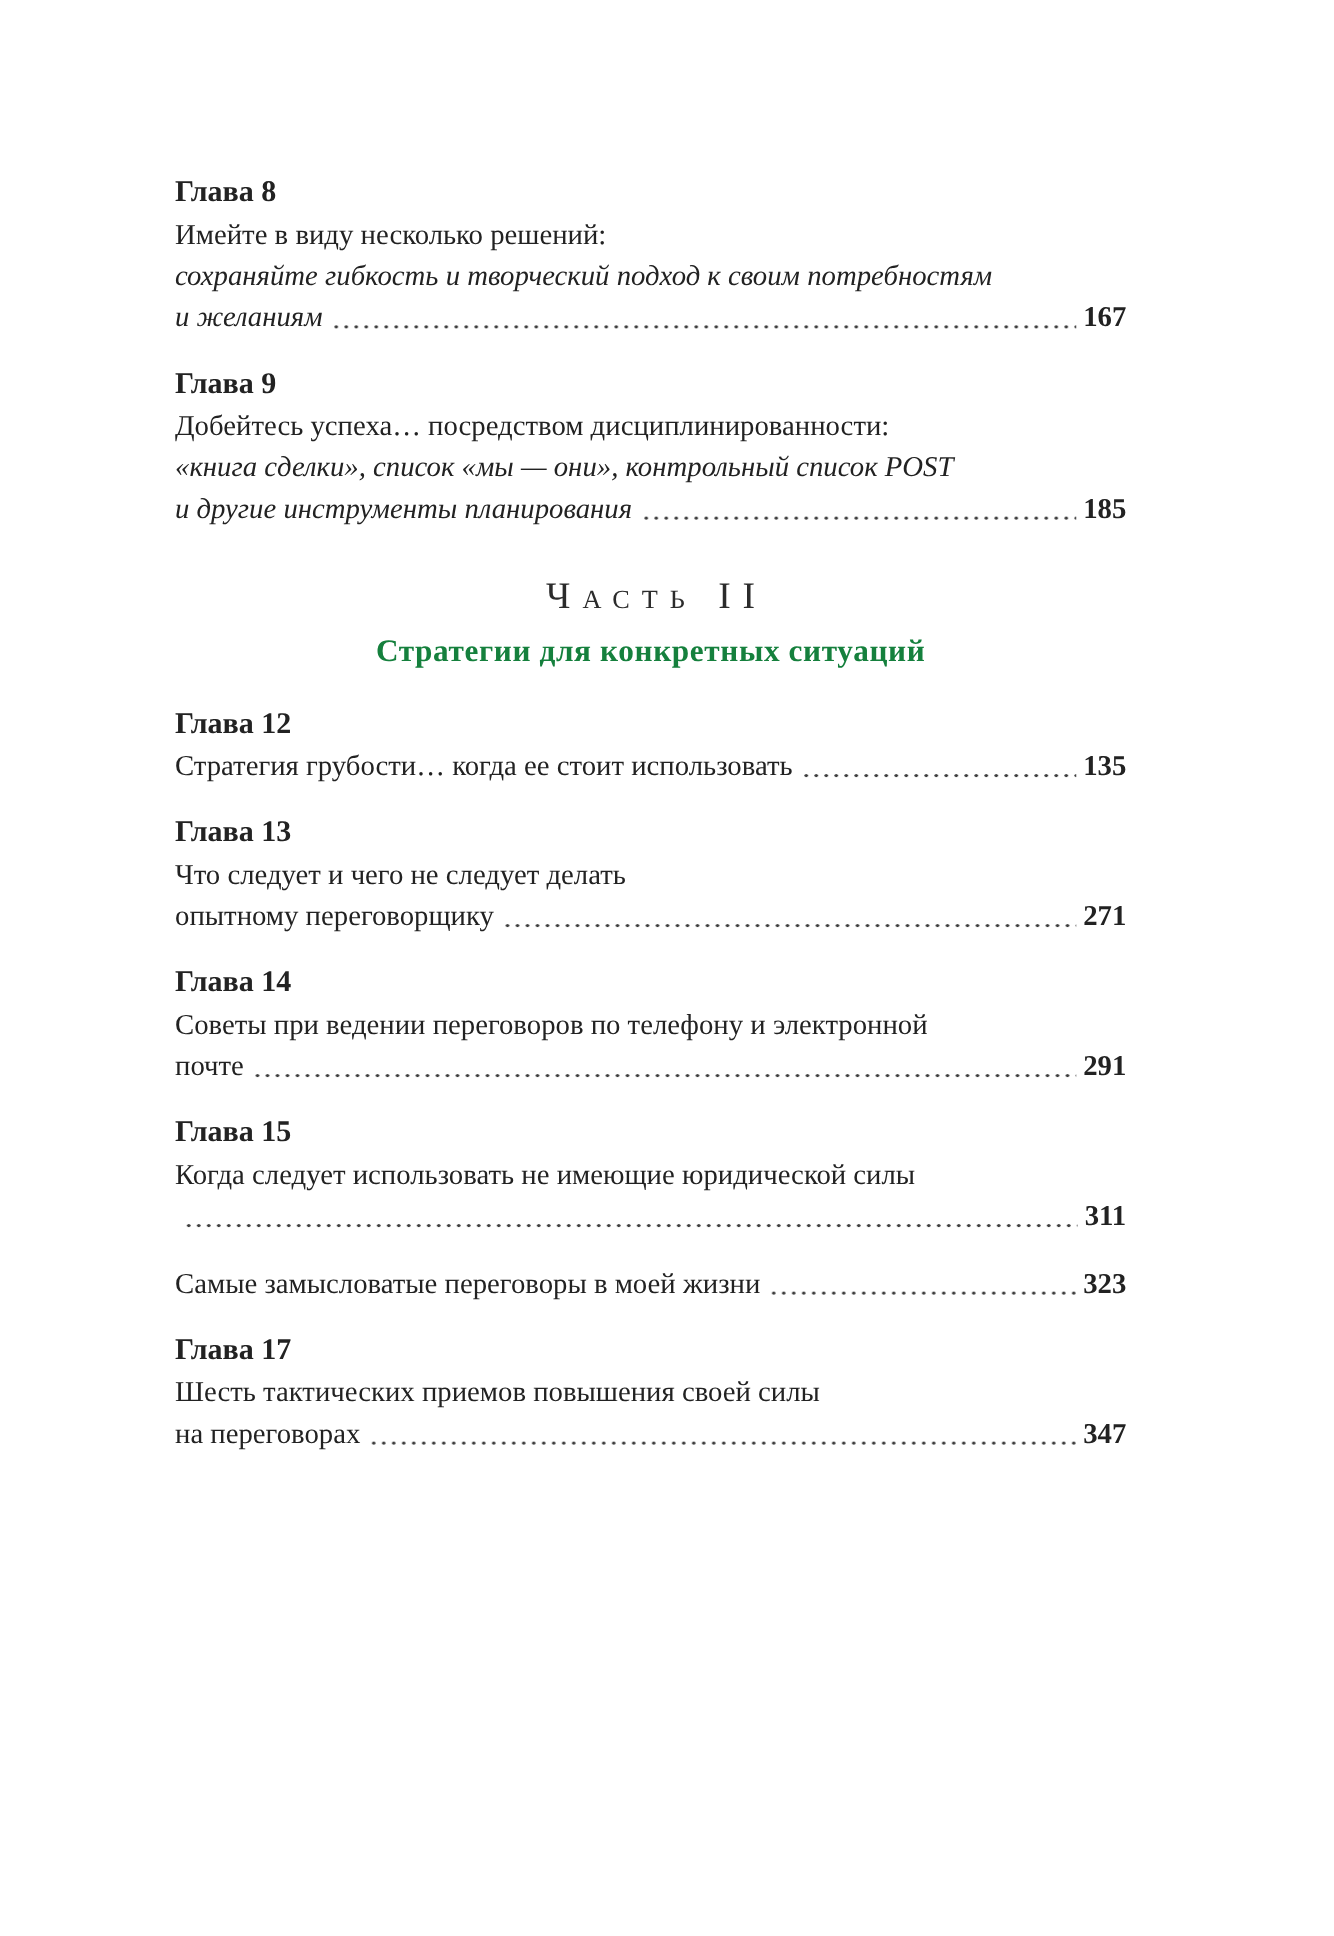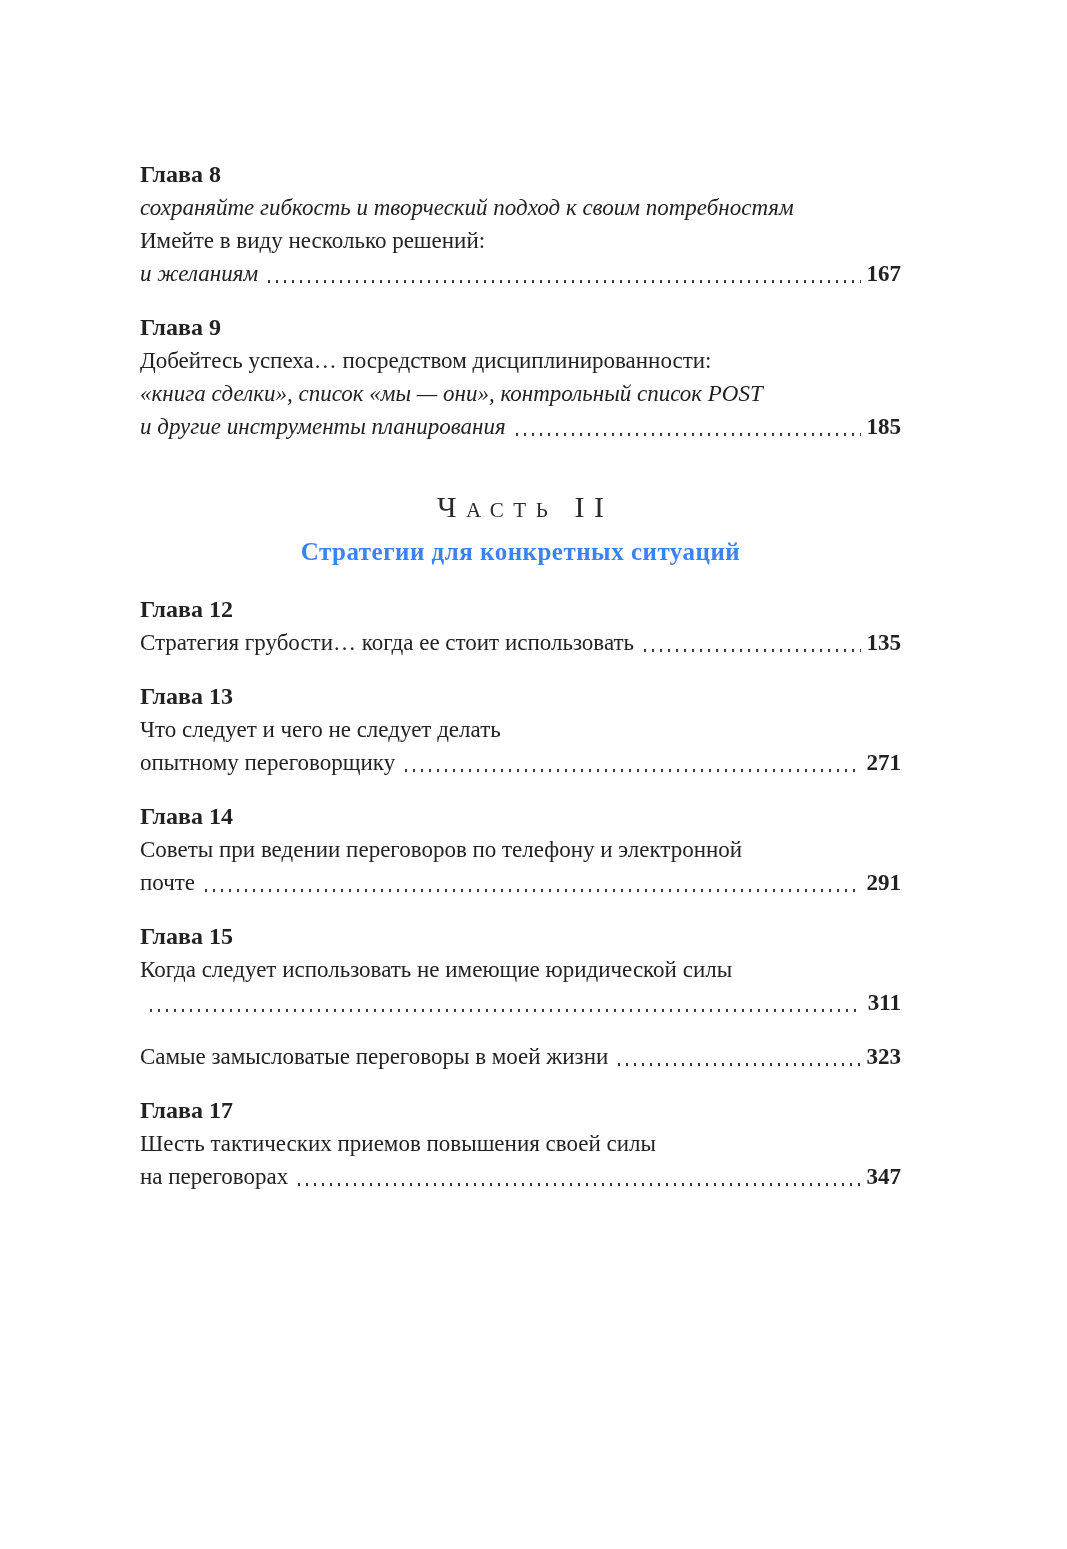--- a/index.html
+++ b/index.html
@@ -14,21 +14,21 @@
     box-sizing: border-box;
     background: #ffffff;
     padding: 138px 166px 0 140px;
     font-family: "Liberation Serif", serif;
     color: #222222;
     font-size: 23px;
     overflow: hidden;
   }
   .toc-list { width: 100%; }
 
-  .chapter { margin-bottom: 21px; margin-top: 20px; }
+  .chapter { margin-bottom: 21px; }
   .chapter-heading {
     font-weight: bold;
     font-size: 24px;
     line-height: 33px;
   }
   .line {
     display: flex;
     align-items: baseline;
     line-height: 33px;
   }
@@ -47,51 +47,51 @@
     background-repeat: repeat-x;
   }
   .pageno {
     font-weight: bold;
     font-style: normal;
     white-space: nowrap;
   }
 
   .part {
     text-align: center;
-    margin: 46px 0 26px 0;
+    margin: 36px 0 26px 0;
   }
   .part-label {
     font-size: 30px;
     letter-spacing: 0.32em;
     font-variant: small-caps;
     color: #2b2b2b;
     line-height: 36px;
     text-indent: 0.32em; 
   }
   .part-title {
     margin-top: 12px;
     font-weight: bold;
     font-size: 25px;
     line-height: 30px;
     letter-spacing: 0.02em;
-    color: #3b82f6;
+    color: #15803d;
   }
 </style>
 </head>
 <body>
 
 <div class="page">
   <div class="toc-list">
       <div class="chapter">
         <div class="chapter-heading">Глава 8</div>
+        <div class="line">
+          <span class="line-text">Имейте в виду несколько решений:</span>
+        </div>
         <div class="line italic">
           <span class="line-text">сохраняйте гибкость и творческий подход к своим потребностям</span>
-        </div>
-        <div class="line">
-          <span class="line-text">Имейте в виду несколько решений:</span>
         </div>
         <div class="line italic">
           <span class="line-text">и желаниям</span>
           <span class="leader"></span>
           <span class="pageno">167</span>
         </div>
       </div>
       <div class="chapter">
         <div class="chapter-heading">Глава 9</div>
         <div class="line">

